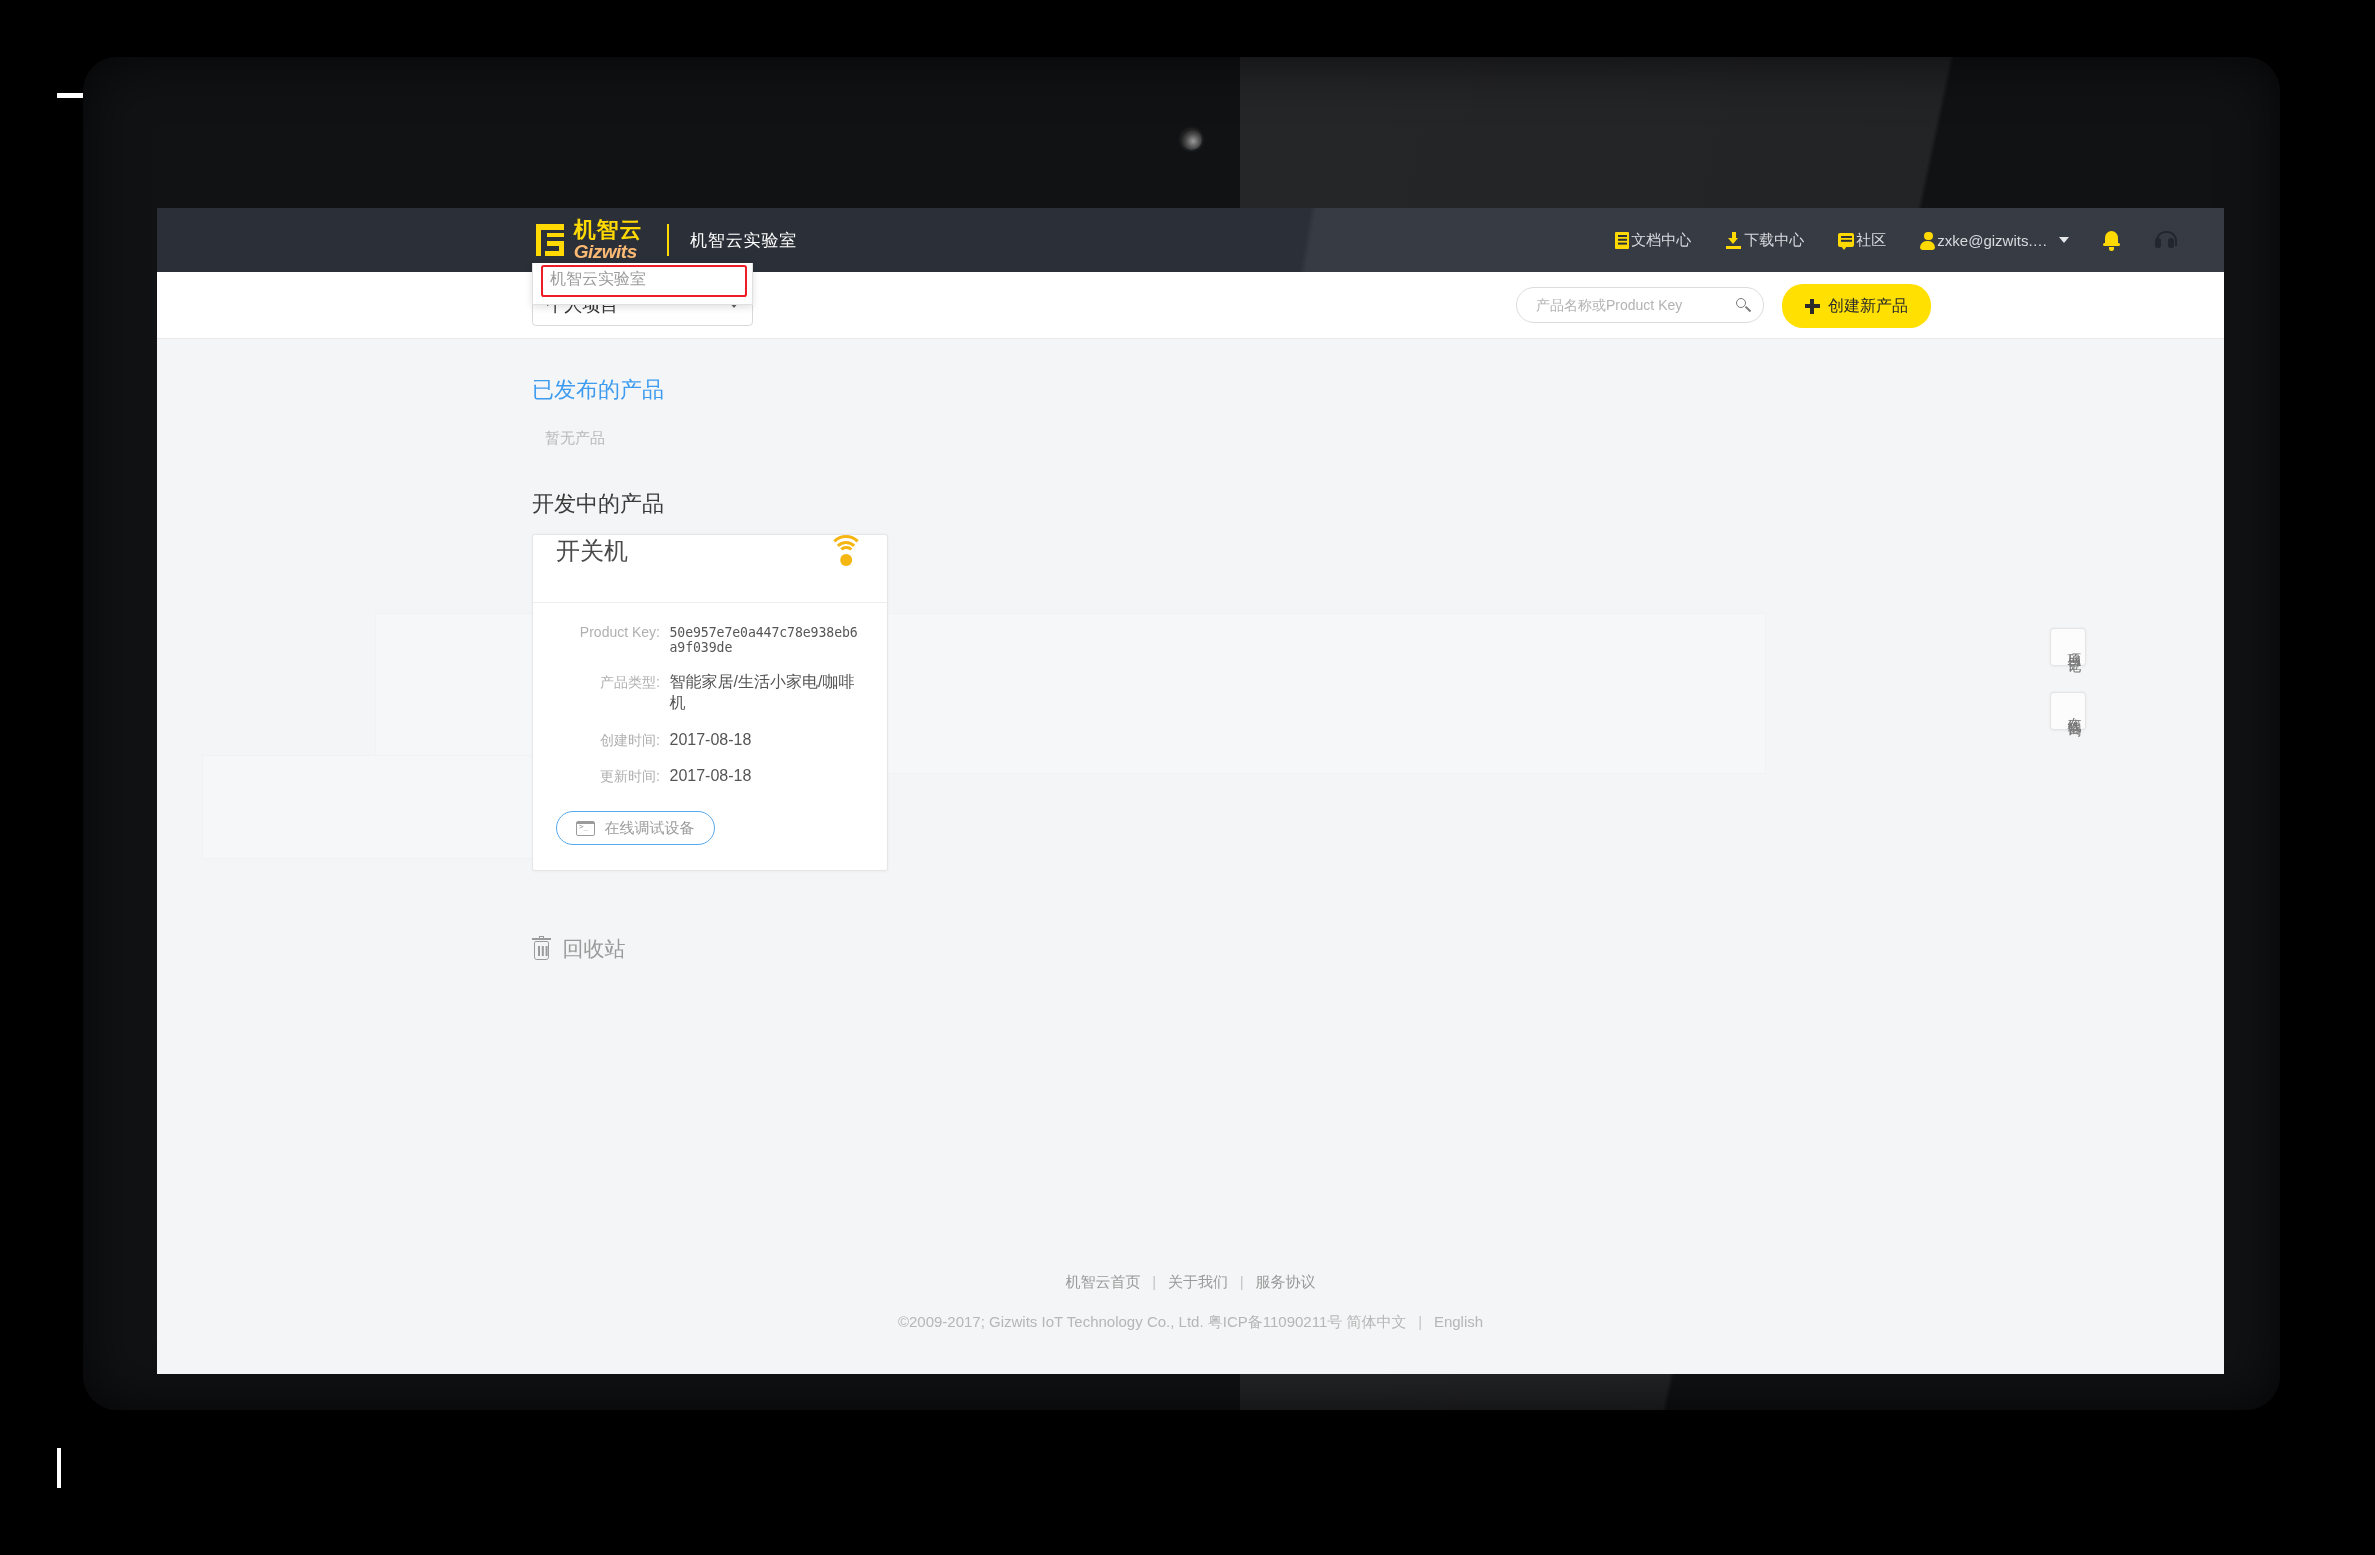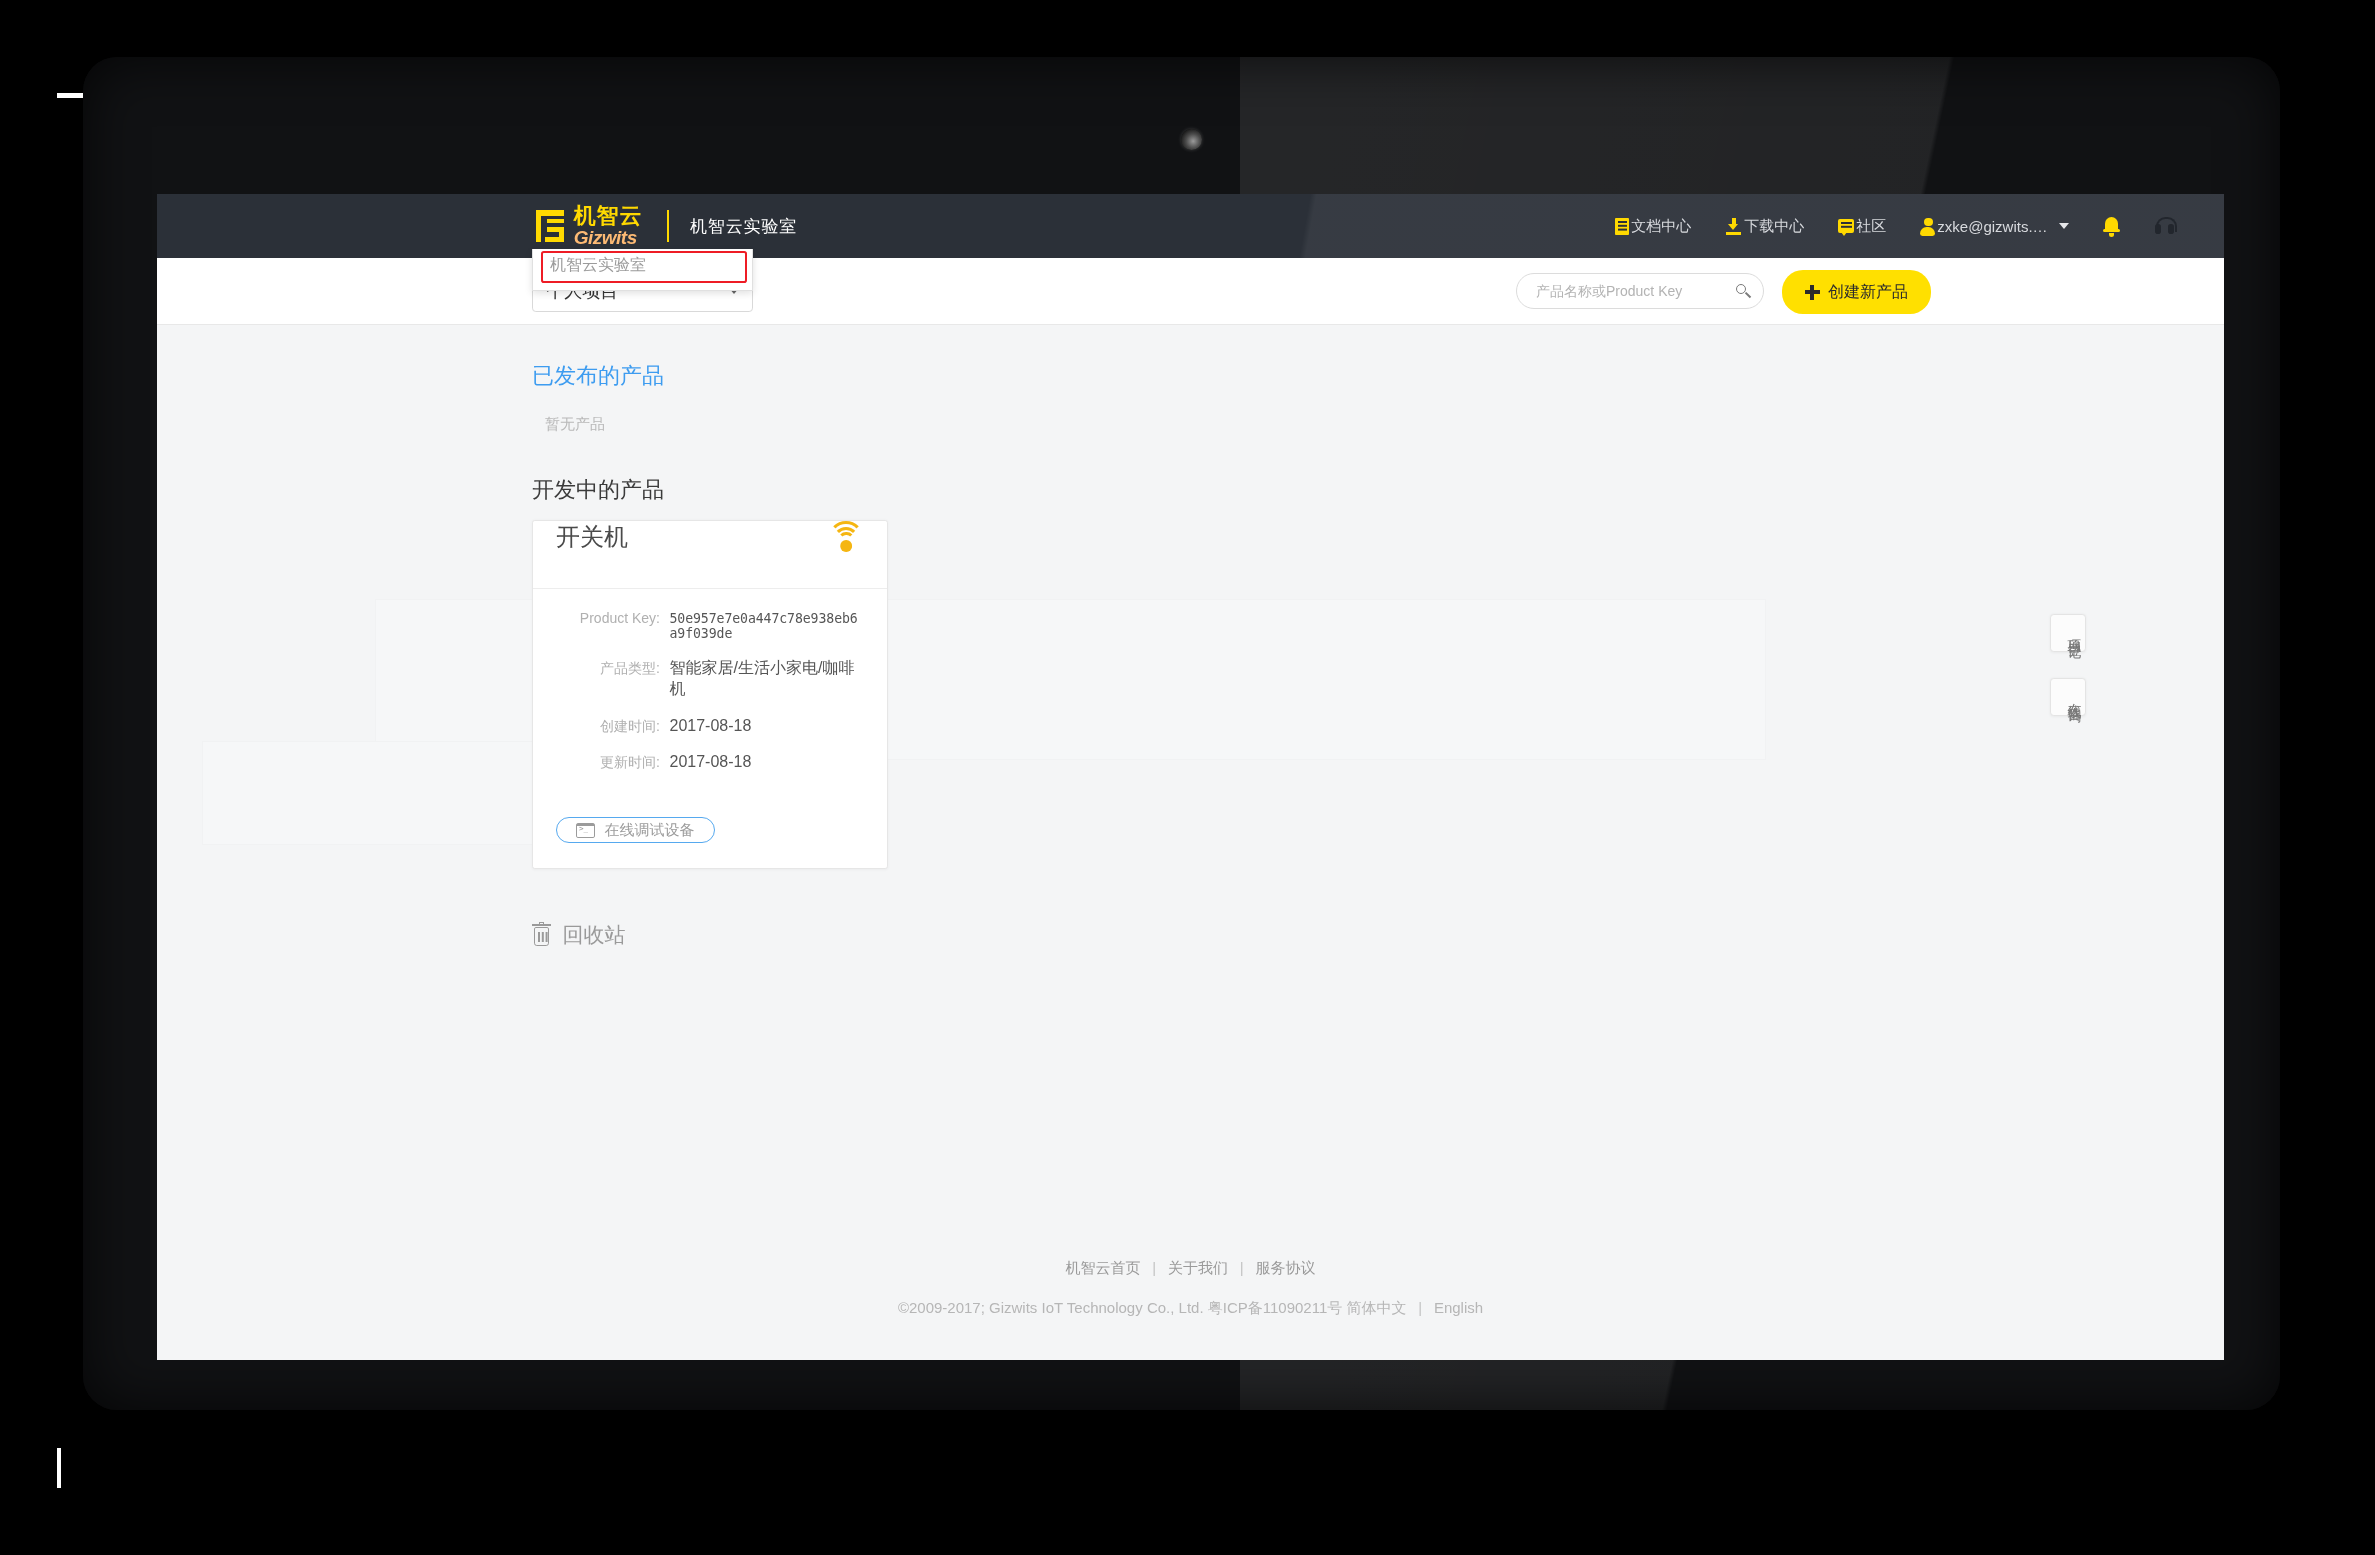--- a/index.html
+++ b/index.html
@@ -92,21 +92,21 @@
     height: 21px;
     border-radius: 50%;
     background: radial-gradient(circle at 58% 58%, #9a9a9a 0%, #4a4a4a 42%, #141414 78%, #000 100%);
     box-shadow: 0 0 3.8px rgba(255,255,255,0.18);
   }
 
   
   #screen {
     position: absolute;
     left: 157px;
-    top: 194px;
+    top: 208px;
     width: 2067px;
     height: 1166px;
     background: #f4f5f6;
     overflow: hidden;
   }
 
   
   .navbar {
     position: relative;
     height: 64px;
@@ -499,25 +499,25 @@
   }
   .kv-val {
     color: #555;
     font-size: 14px;
     word-break: break-all;
   }
   .kv-val.mono { font-family: "DejaVu Sans Mono", monospace; font-size: 13.2px; letter-spacing: -0.1px; }
   .kv-val.big { font-size: 16px; }
 
   .debug-btn {
-    margin-top: 28px;
+    margin-top: 8px;
     display: inline-flex;
     align-items: center;
     gap: 9.5px;
-    height: 26px;
+    height: 34px;
     padding: 0 19px;
     border: 0.9px solid #56a9ef;
     border-radius: 17px;
     background: #fff;
     color: #9b9b9b;
     font-size: 15px;
     cursor: pointer;
     font-family: "Liberation Sans", sans-serif;
   }
   .term-ico {

